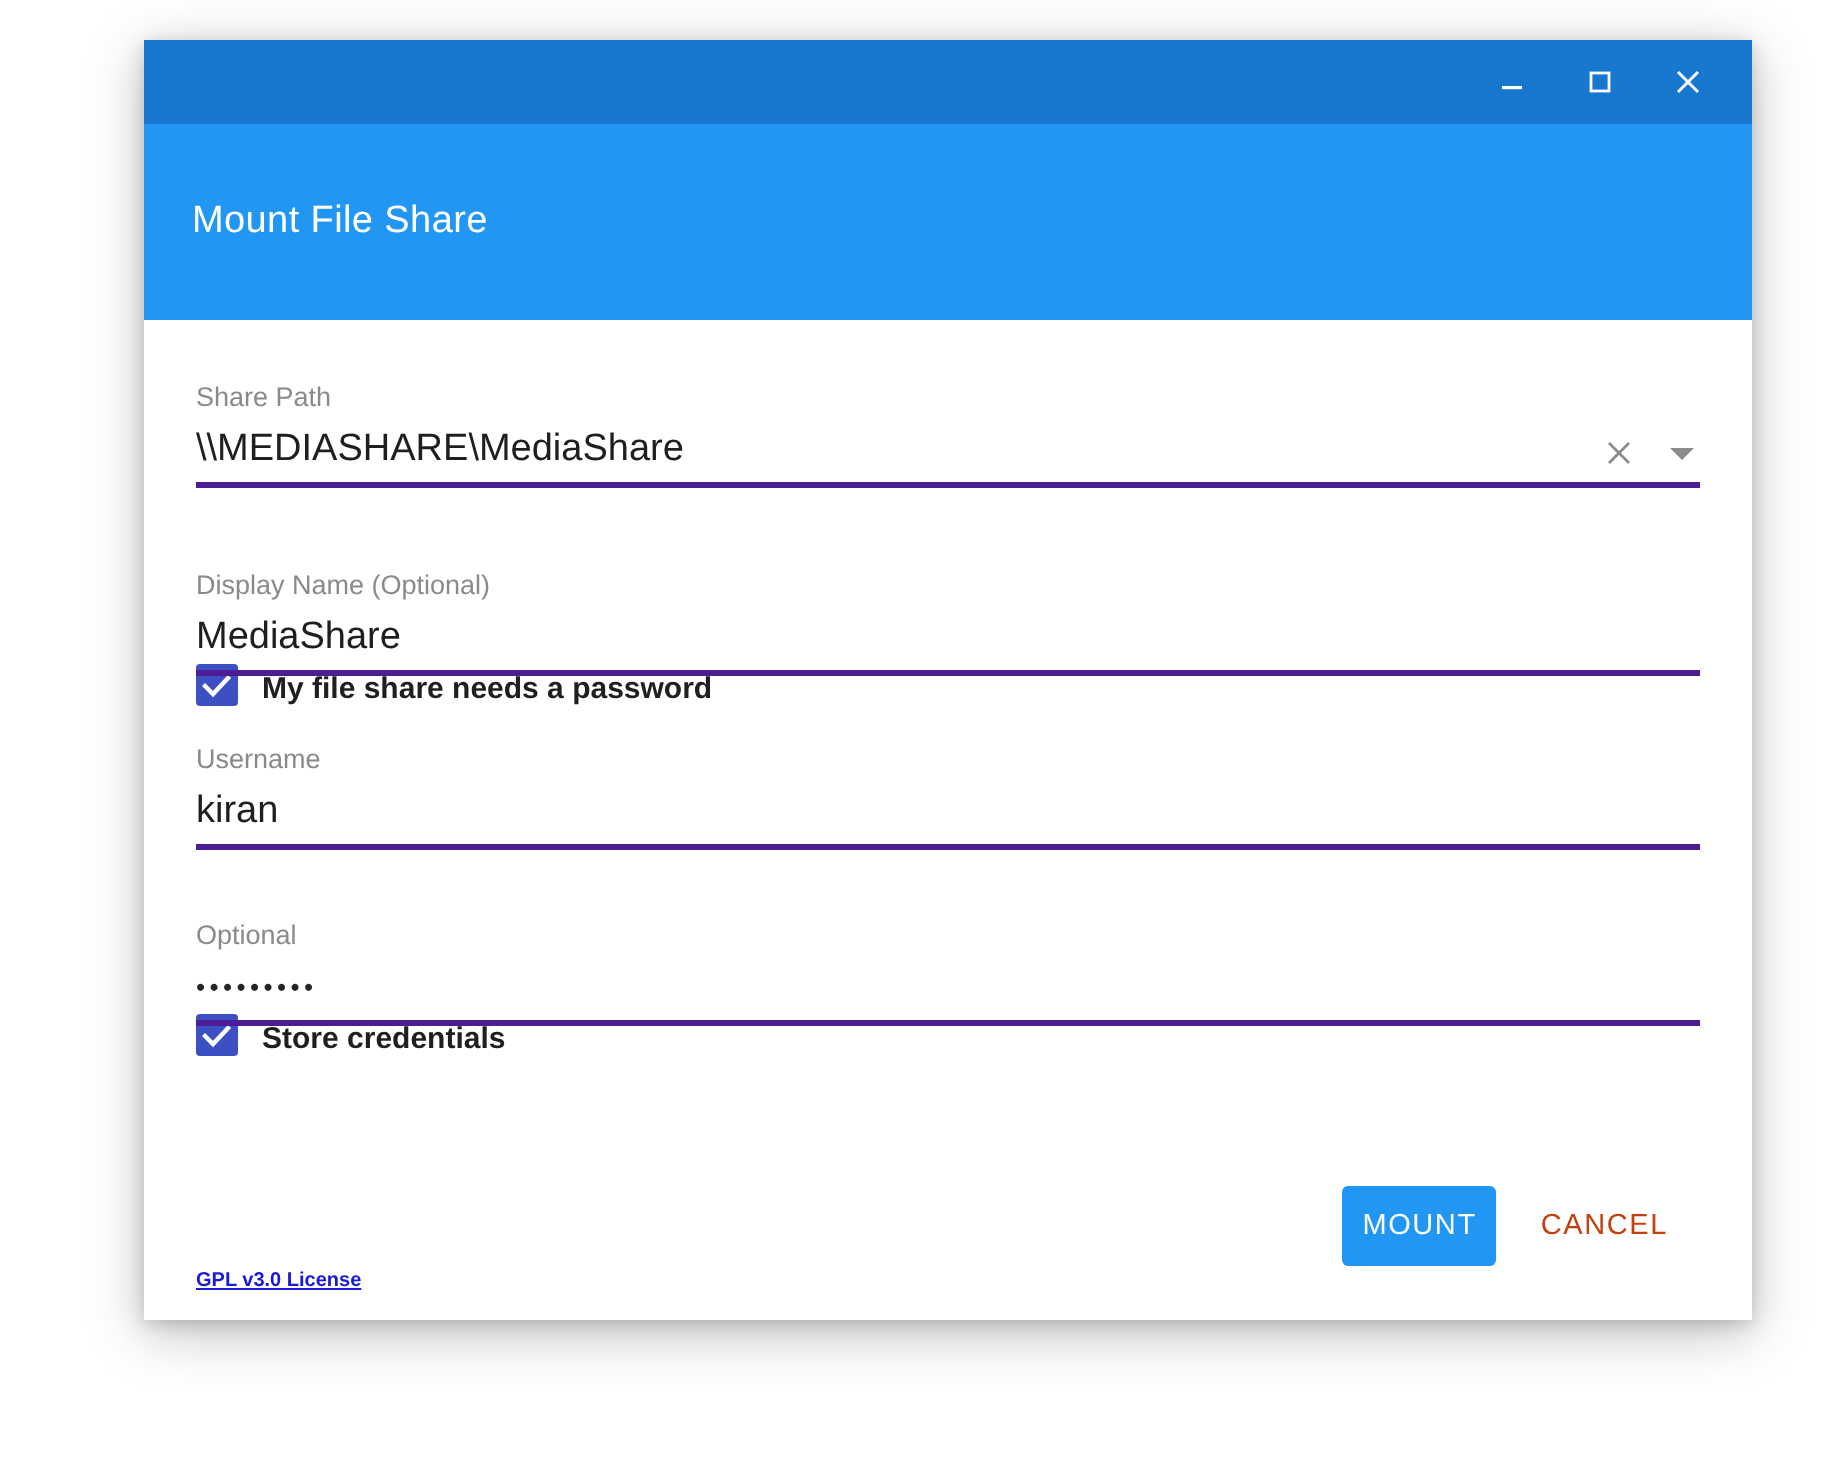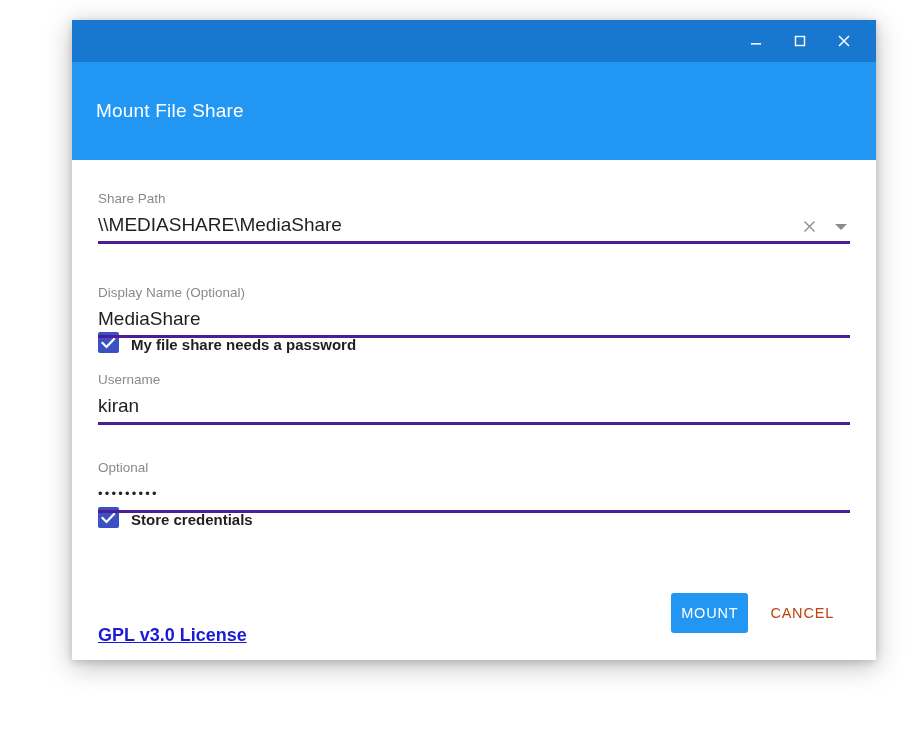--- a/index.html
+++ b/index.html
@@ -145,21 +145,21 @@
     right: 0;
     bottom: 0;
     height: 86px;
     padding: 0 26px;
     box-sizing: border-box;
     display: flex;
     align-items: center;
   }
   #license-link {
     color: #1a1ad8;
-    font-size: 18px;
+    font-size: 10px;
     text-decoration: underline;
     font-weight: bold;
     align-self: flex-end;
     margin-bottom: 14px;
   }
   #footer-actions {
     margin-left: auto;
     display: flex;
     align-items: center;
     gap: 6px;

